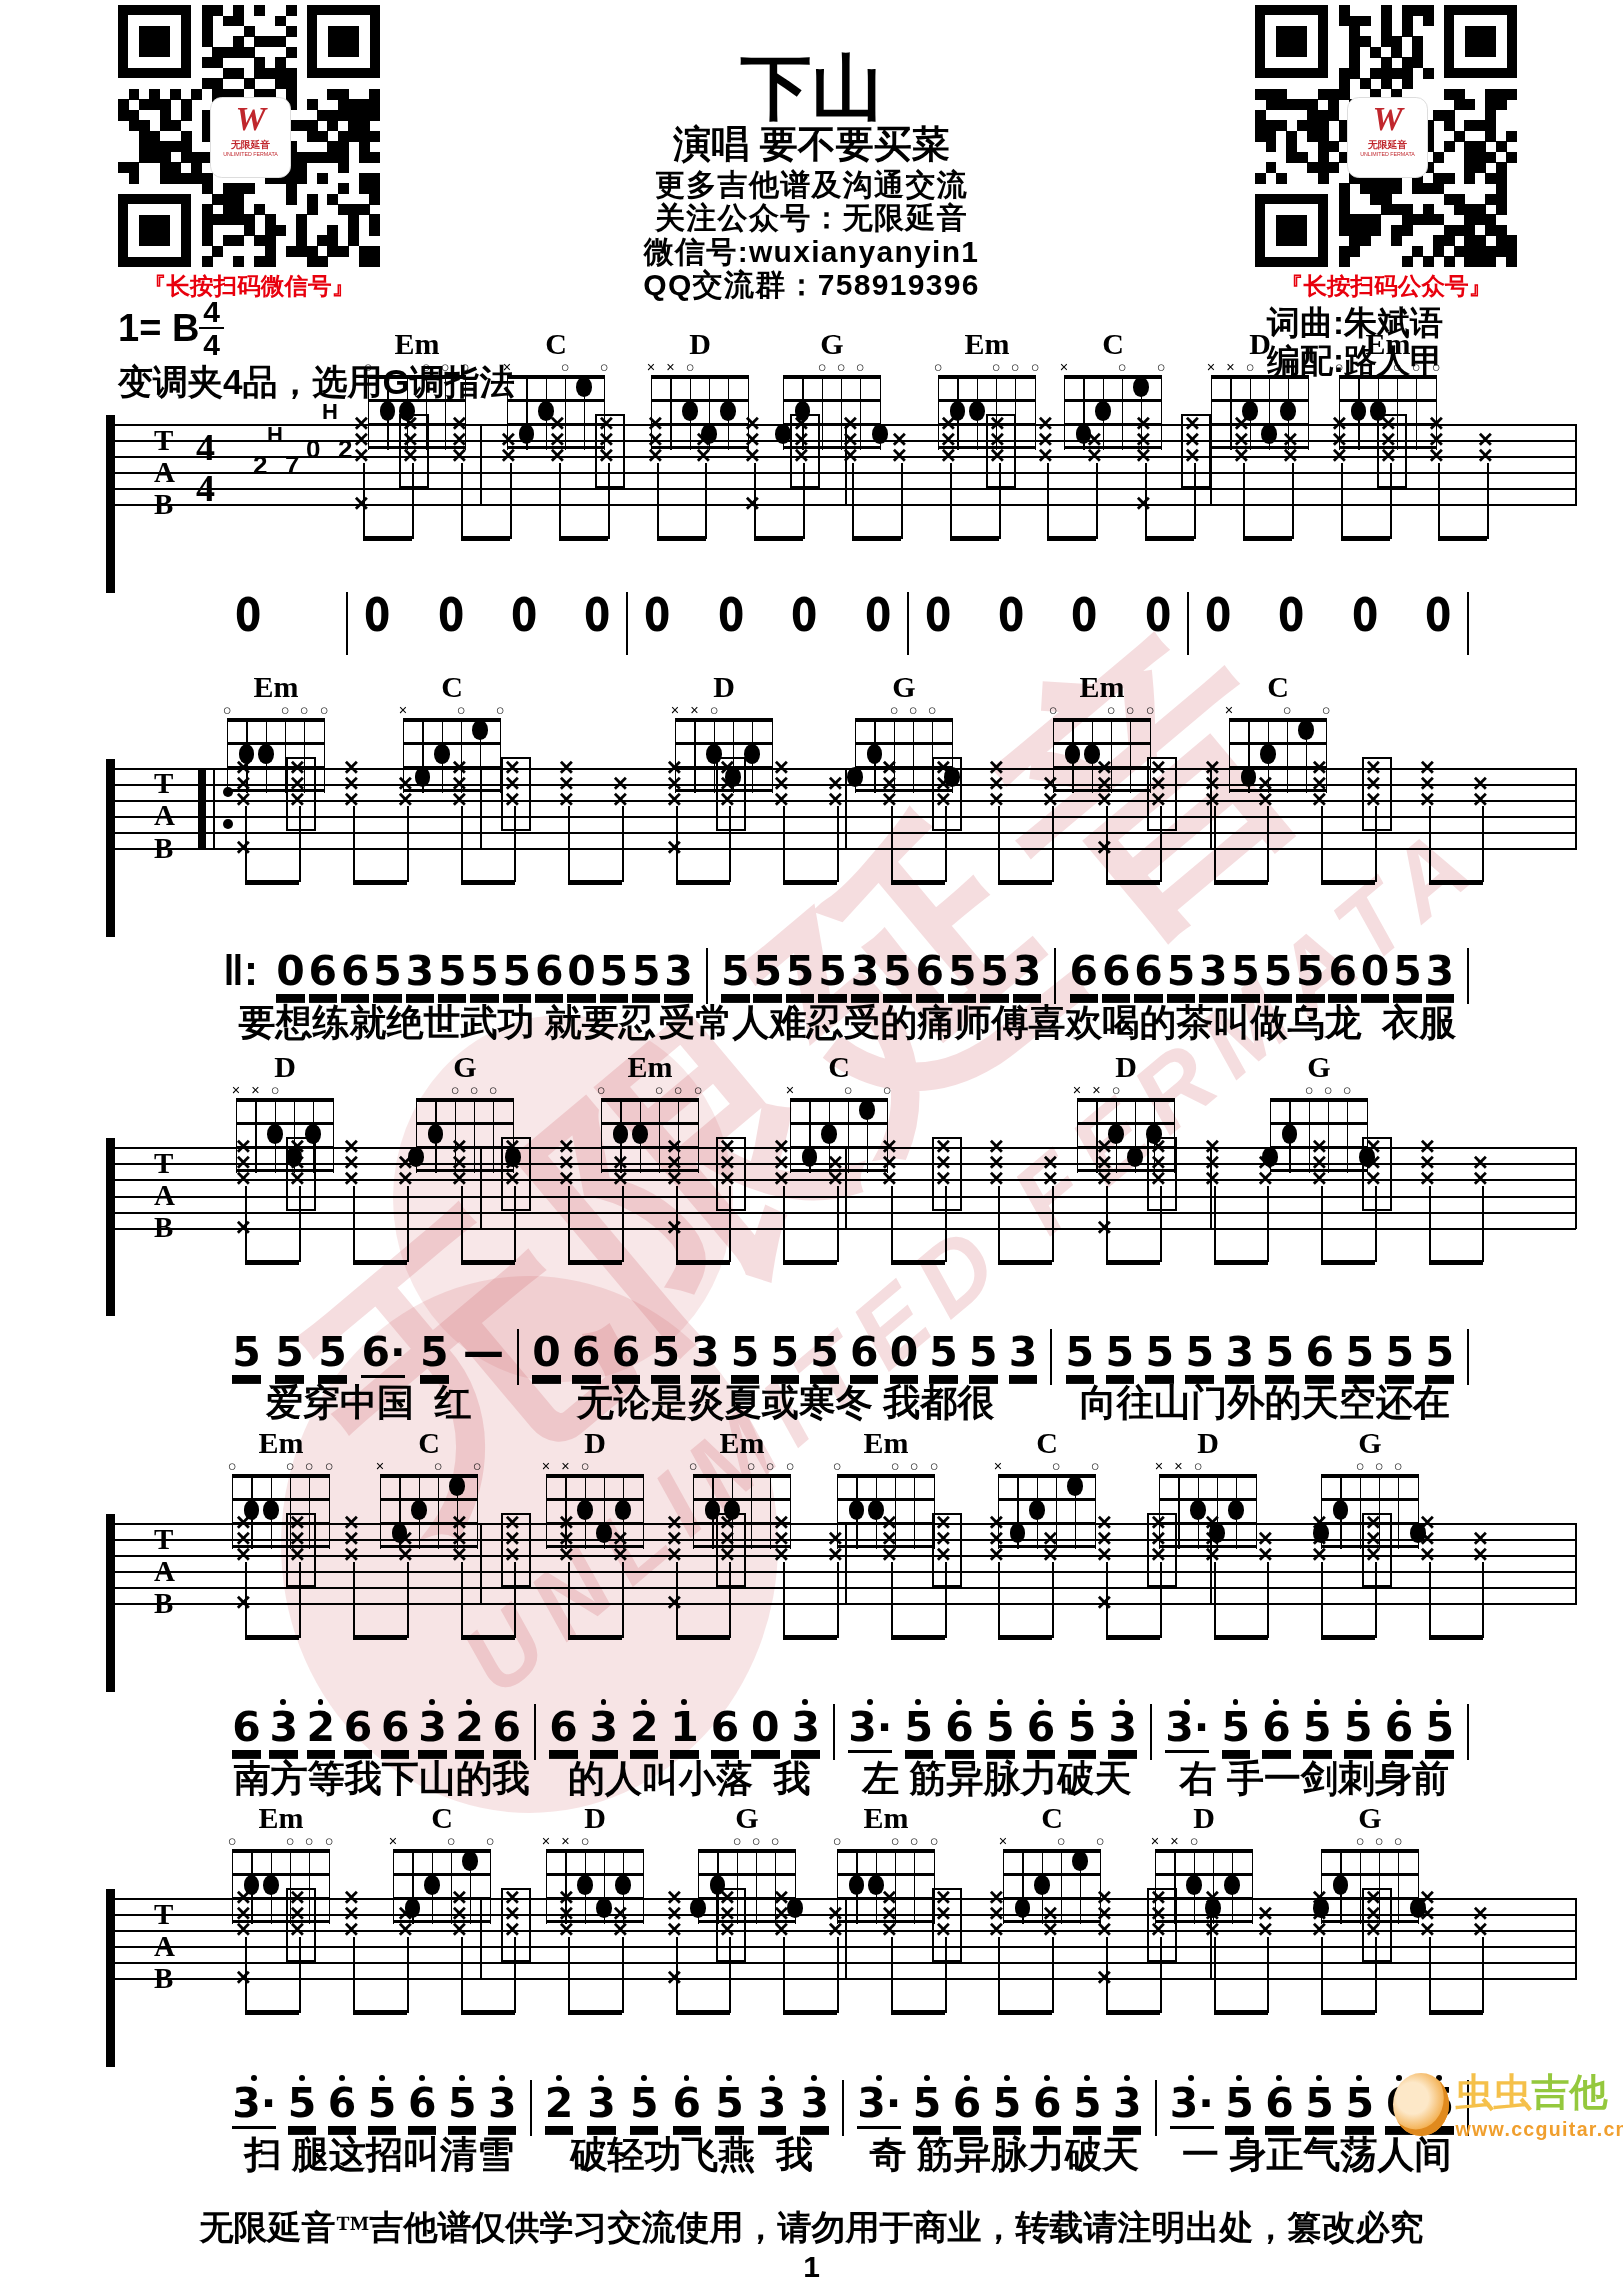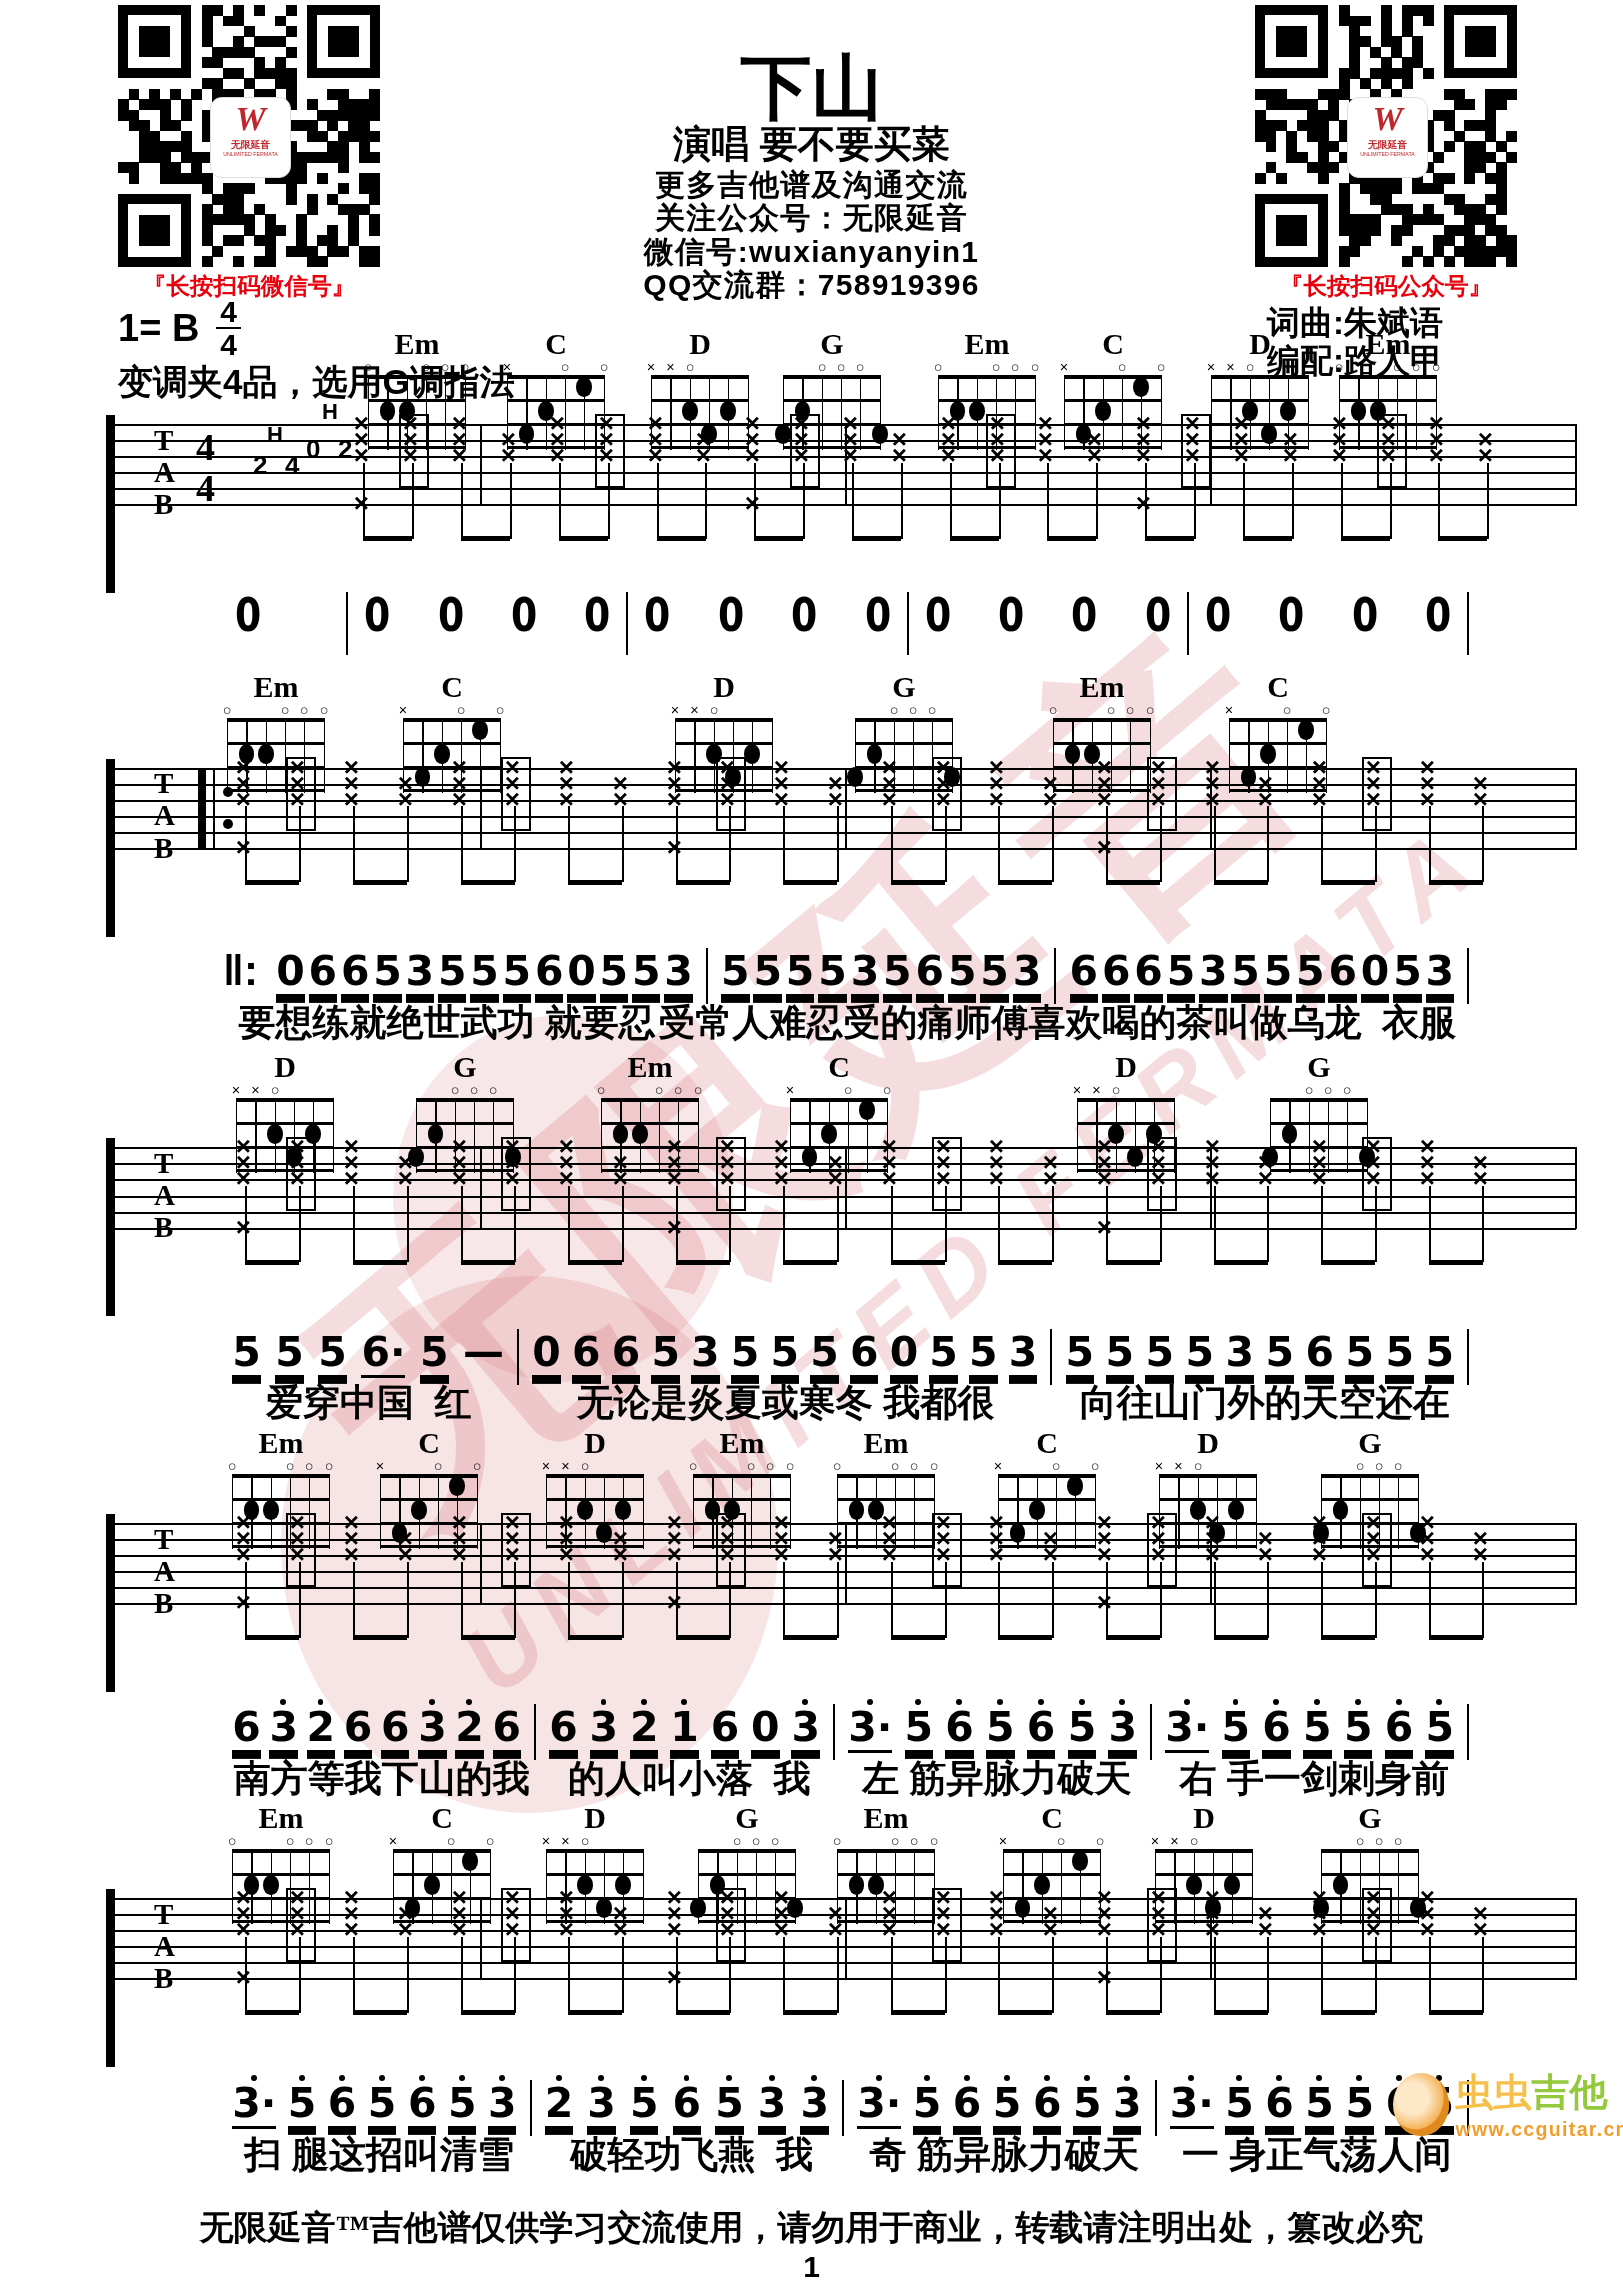--- a/index.html
+++ b/index.html
@@ -15,21 +15,21 @@
              border-radius:11.8px;text-align:center;z-index:5;}
   .badge .w{font-family:"Liberation Serif",serif;font-style:italic;font-weight:bold;font-size:34px;color:#c0272d;line-height:42px;}
   .badge .n{font-size:9.8px;color:#c0272d;font-weight:bold;line-height:10.5px;}
   .badge .s{font-size:5.9px;color:#c0272d;transform:scale(.9);line-height:7.9px;}
   .qr-caption{width:262px;text-align:center;font-size:23.6px;font-weight:bold;color:#e8000d;
               font-family:"Liberation Serif",serif;}
   .title{width:100%;text-align:center;font-family:"Liberation Serif",serif;font-weight:bold;font-size:71px;}
   .performer{width:100%;text-align:center;font-size:38px;font-weight:bold;}
   .promo{width:100%;text-align:center;font-size:30px;font-weight:bold;letter-spacing:1.3px;}
   .credit{font-size:33px;font-weight:bold;}
-  .keyrow{font-size:38px;font-weight:bold;display:flex;align-items:center;gap:17px;}
+  .keyrow{font-size:38px;font-weight:bold;display:flex;align-items:center;}
   .frac{display:inline-flex;flex-direction:column;align-items:center;font-size:30px;line-height:31px;font-weight:bold;}
   .frac .top{border-bottom:2.6px solid #000;padding:0 3.9px;}
   .capo{font-size:35px;font-weight:bold;}
   
   .chord{position:absolute;width:98px;text-align:center;}
   .chord .cname{font-family:"Liberation Serif",serif;font-weight:bold;font-size:30px;line-height:29px;}
   .chord .markers{position:relative;height:14.4px;margin-top:1.3px;}
   .grid{position:relative;width:98px;height:75px;margin-top:1.3px;}
   .grid .fret{position:absolute;left:0;width:98px;height:3.3px;background:#000;}
   .grid .str{position:absolute;top:0;width:1.3px;height:75px;background:#000;}
@@ -776,21 +776,21 @@
         <div class="barline" style="left: 1575px; top: 424px; height: 82px;"></div>
         <div class="barline" style="left: 480px; top: 424px; height: 82px;"></div>
         <div class="barline" style="left: 845px; top: 424px; height: 82px;"></div>
         <div class="barline" style="left: 1210px; top: 424px; height: 82px;"></div>
         <div class="tabletter" style="left: 154px; top: 427px;">T</div>
         <div class="tabletter" style="left: 154px; top: 459px;">A</div>
         <div class="tabletter" style="left: 154px; top: 491px;">B</div>
         <div class="timesig" style="left: 196px; top: 425px;">4</div>
         <div class="timesig" style="left: 196px; top: 466px;">4</div>
         <div class="annot" style="left: 267px; top: 422px; font-size: 22px;">H</div>
-        <div class="annot" style="left: 253px; top: 450px; font-size: 26px; letter-spacing: 5.2px;">2 4</div>
+        <div class="annot" style="left: 253px; top: 450px; font-size: 26px; letter-spacing: 5.2px;">2 7</div>
         <div class="annot" style="left: 322px; top: 399px; font-size: 22px;">H</div>
         <div class="annot" style="left: 306px; top: 434px; font-size: 26px; letter-spacing: 5.2px;">0 2</div>
         <div class="xmark" style="left: 363px; top: 424px;">×</div>
         <div class="xmark" style="left: 363px; top: 440px;">×</div>
         <div class="xmark" style="left: 363px; top: 456px;">×</div>
         <div class="xmark" style="left: 363px; top: 504px;">×</div>
         <div class="stem" style="left: 363px; top: 463px; height: 76px;"></div>
         <div class="beam" style="left: 363px; top: 536px; width: 49px;"></div>
         <div class="xmark" style="left: 412px; top: 424px;">×</div>
         <div class="xmark" style="left: 412px; top: 440px;">×</div>

